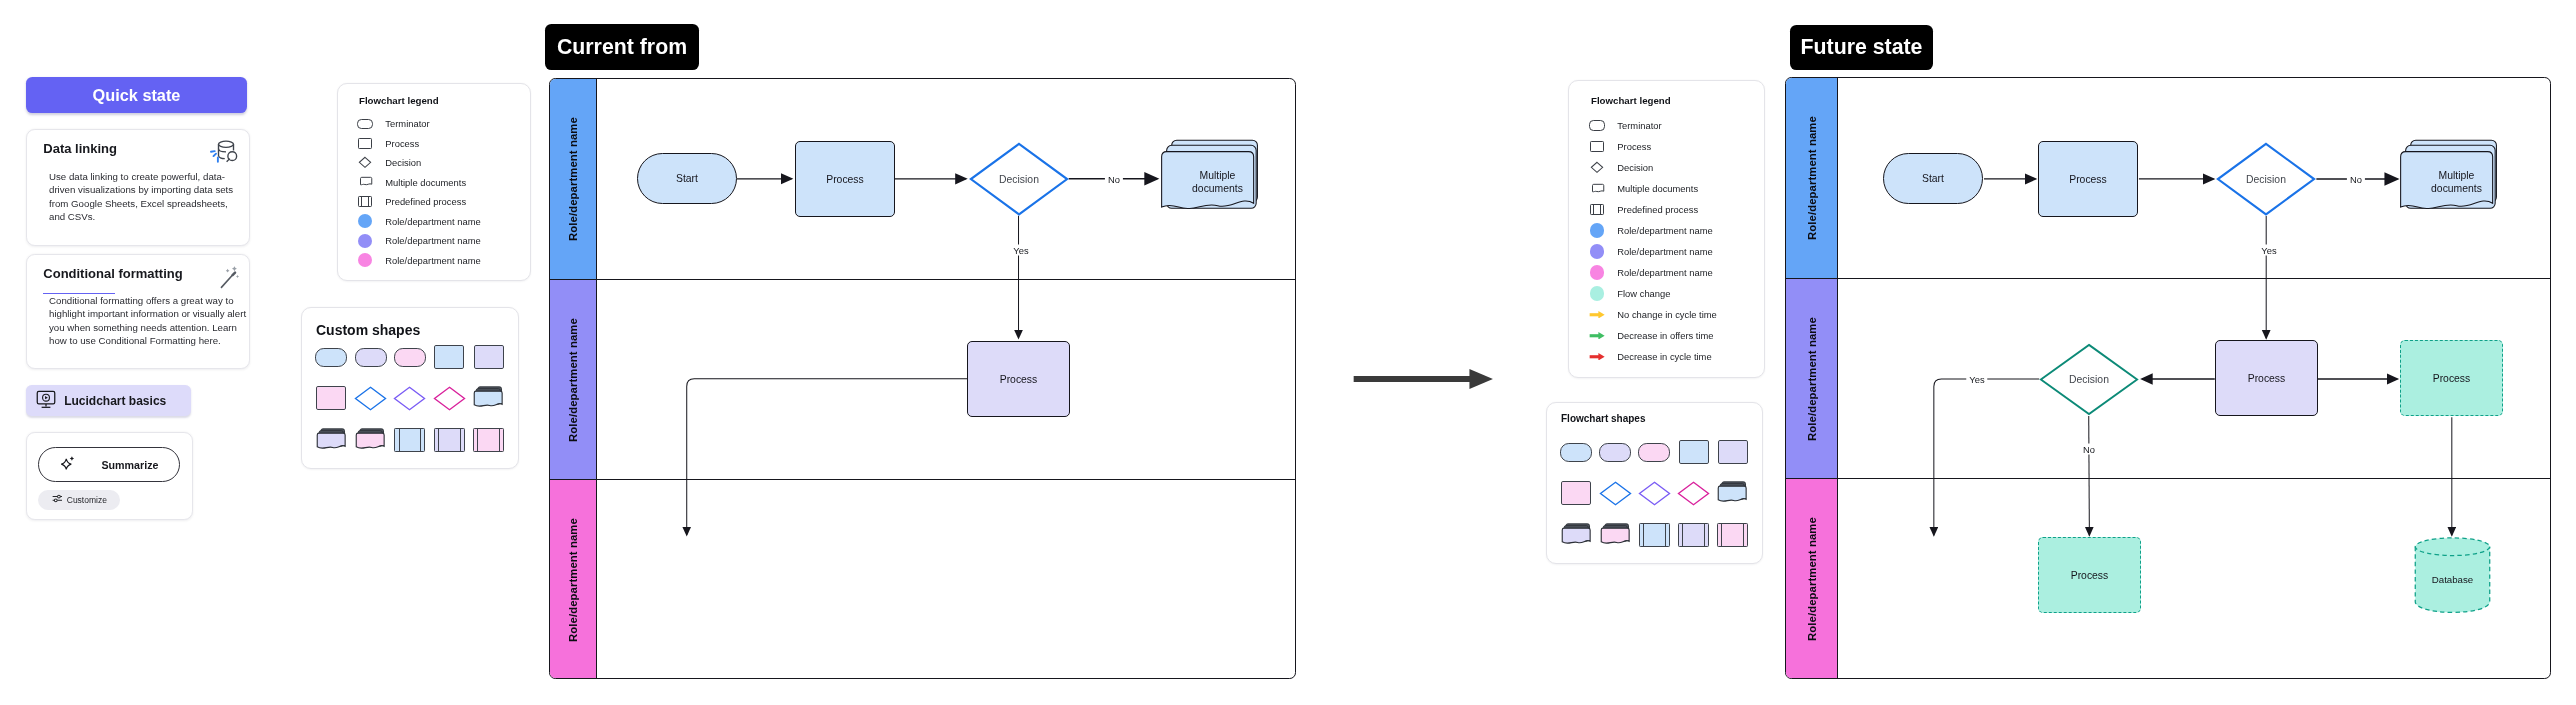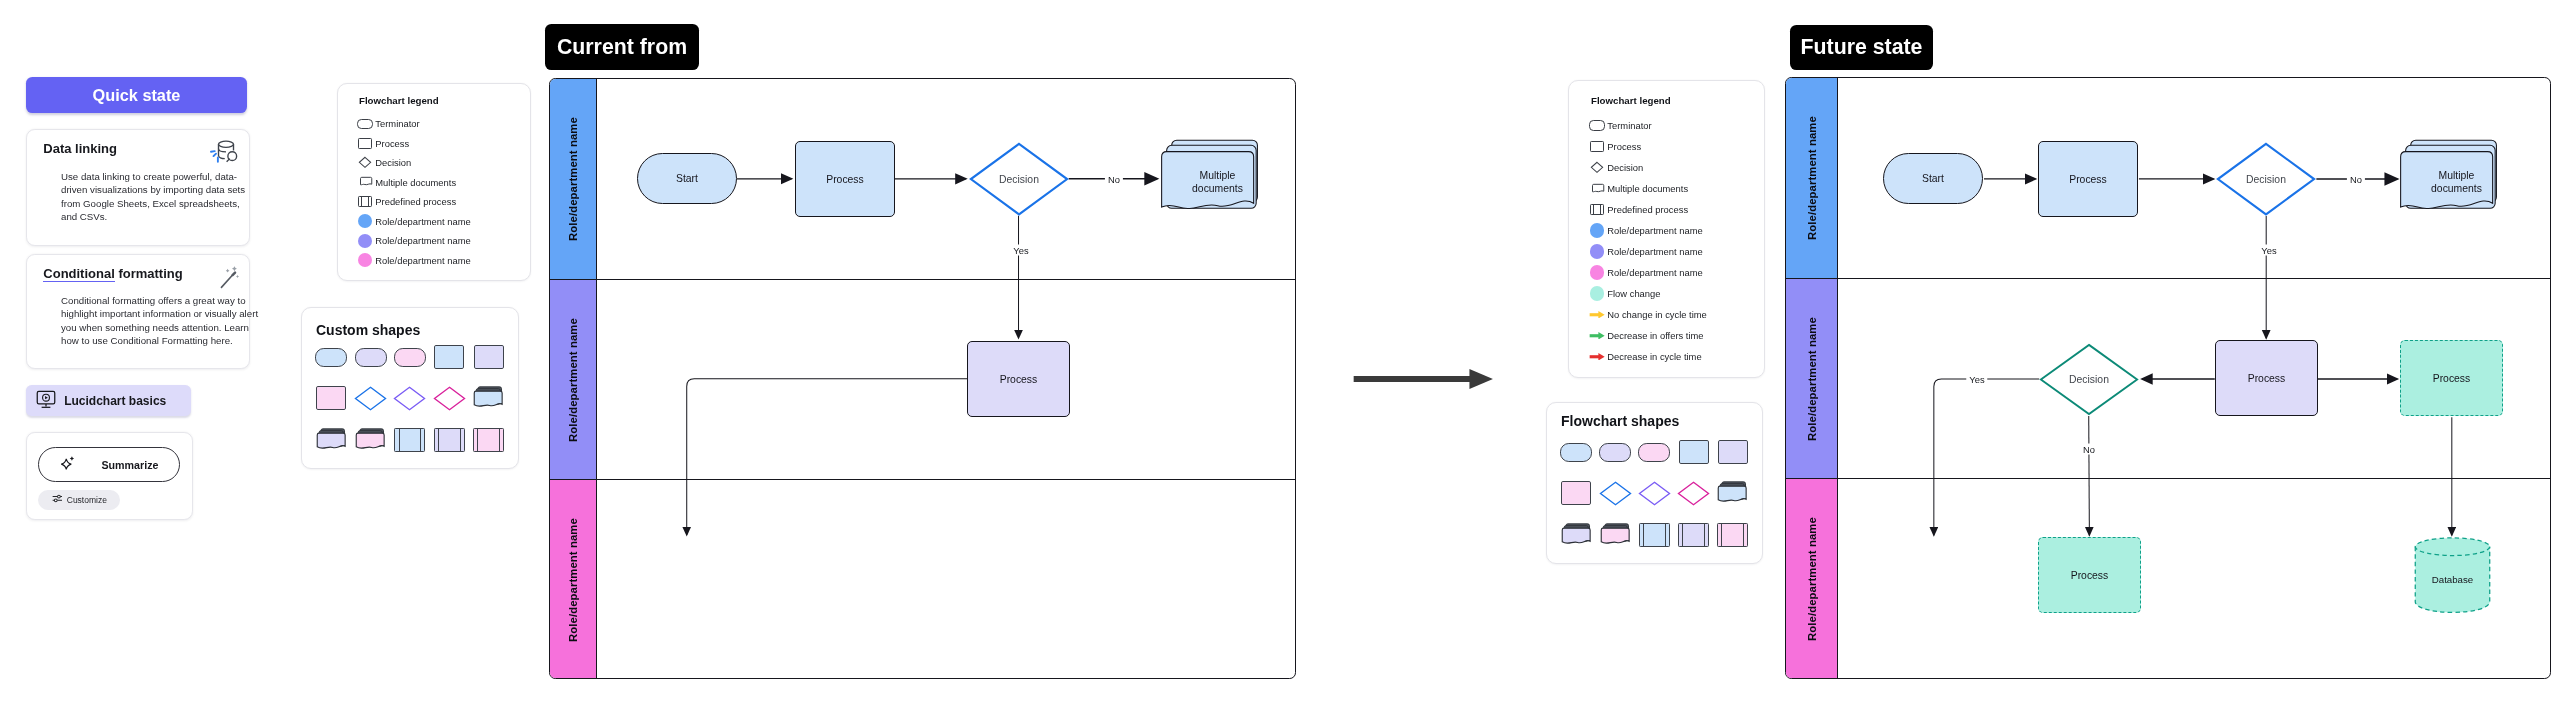--- a/index.html
+++ b/index.html
@@ -3,33 +3,33 @@
 <meta charset="utf-8">
 <style>
   html,body{margin:0;padding:0;background:#fff;}
   .page{position:relative;width:2576px;height:705px;background:#fff;font-family:"Liberation Sans",sans-serif;overflow:hidden;color:#1b1d22;}
   .abs{position:absolute;}
 
   
   .qt-btn{left:26px;top:77px;width:221px;height:36px;background:#6462F3;border-radius:6.3px;display:flex;align-items:center;justify-content:center;color:#fff;font-weight:bold;font-size:16.3px;box-shadow:0 1.3px 2.5px rgba(60,60,120,.25);}
   .tip-card{background:#fff;border:0.6px solid #E6E6EB;border-radius:8.8px;box-shadow:0 0.6px 2.5px rgba(20,20,40,.07);}
   .tip-card .t{position:absolute;left:16.3px;top:11.3px;font-size:13px;font-weight:bold;color:#17181d;}
-  .tip-card .b{position:absolute;left:34px;font-size:9.7px;line-height:1.38;color:#2A2B31;}
+  .tip-card .b{position:absolute;left:22px;font-size:9.7px;line-height:1.38;color:#2A2B31;}
   .tip-icon{position:absolute;right:8.8px;top:7.5px;}
-  .u-link{border-bottom:1.9px solid #6462F3;padding-bottom:0;}
+  .u-link{border-bottom:1.9px solid #6462F3;padding-bottom:12px;}
   .basics-btn{left:26px;top:385px;width:165px;height:31px;background:#DDDBFA;border-radius:5.6px;display:flex;align-items:center;gap:8.2px;padding-left:10px;box-sizing:border-box;font-weight:bold;font-size:12px;color:#17181d;box-shadow:0 1.3px 1.9px rgba(60,60,120,.18);}
   .ai-card{left:26px;top:432px;width:165px;height:86px;background:#fff;border:0.6px solid #E6E6EB;border-radius:8.8px;box-shadow:0 0.6px 2.5px rgba(20,20,40,.07);}
   .sum-btn{left:11.3px;top:14px;width:142px;height:35px;border:1px solid #34343C;border-radius:17.6px;background:#fff;display:flex;align-items:center;justify-content:center;gap:25px;font-weight:bold;font-size:10.7px;color:#17181d;box-sizing:border-box;}
   .cus-btn{left:11.3px;top:57px;width:82px;height:19.5px;border-radius:10px;background:#ECECF1;display:flex;align-items:center;justify-content:center;gap:4.4px;font-size:8.5px;color:#26272c;}
 
   
   .panel{background:#fff;border:0.8px solid #E4E4E9;border-radius:10px;box-shadow:0 0.6px 1.9px rgba(20,20,40,.05);}
   .panel .p-title{position:absolute;font-size:9.7px;font-weight:bold;color:#111318;}
   .lg-rows{position:absolute;display:flex;flex-direction:column;}
-  .lg-row{display:flex;align-items:center;gap:2px;}
+  .lg-row{display:flex;align-items:center;gap:12px;}
   .lg-ic{width:16.3px;display:flex;align-items:center;justify-content:center;flex:0 0 16.3px;}
   .lg-label{font-size:9.4px;color:#1b1d22;white-space:nowrap;}
   .lg-term{width:14.4px;height:8.2px;border:1px solid #3b3f46;border-radius:4.4px;}
   .lg-proc{width:12px;height:9.4px;border:1px solid #3b3f46;border-radius:1.3px;}
   .lg-pre{width:12px;height:9.4px;border:1px solid #3b3f46;border-radius:1.3px;position:relative;}
   .lg-pre:before,.lg-pre:after{content:"";position:absolute;top:0;bottom:0;width:0;border-left:0.9px solid #3b3f46;}
   .lg-pre:before{left:1.9px;} .lg-pre:after{right:1.9px;}
   .lg-circ{width:14.4px;height:14.4px;border-radius:50%;}
   .c-blue{background:#64A5F7;} .c-purple{background:#928EF7;} .c-pink{background:#F884E2;} .c-mint{background:#A9EFE1;}
 
@@ -413,21 +413,21 @@
               <line x1="1" y1="6" x2="16" y2="6" stroke="#E5302F" stroke-width="5"></line>
               <polygon points="15,0 25,6 15,12" fill="#E5302F"></polygon>
             </svg>
           </span>
           <span class="lg-label">Decrease in cycle time</span>
         </div>
     </div>
   </div>
 
   <div class="abs panel" style="left:1546px;top:402px;width:215px;height:160px;">
-    <div class="p-title" style="left:14px;top:10px;font-size:14px;">Flowchart shapes</div>
+    <div class="p-title" style="left:14px;top:10px;font-size:10px;">Flowchart shapes</div>
     <div class="cs-row" style="top:29px;">
       <span class="cs-cell">
           <span class="cs-term f-blue"></span>
         </span>
       <span class="cs-cell">
           <span class="cs-term f-lav"></span>
         </span>
       <span class="cs-cell">
           <span class="cs-term f-pink"></span>
         </span>

